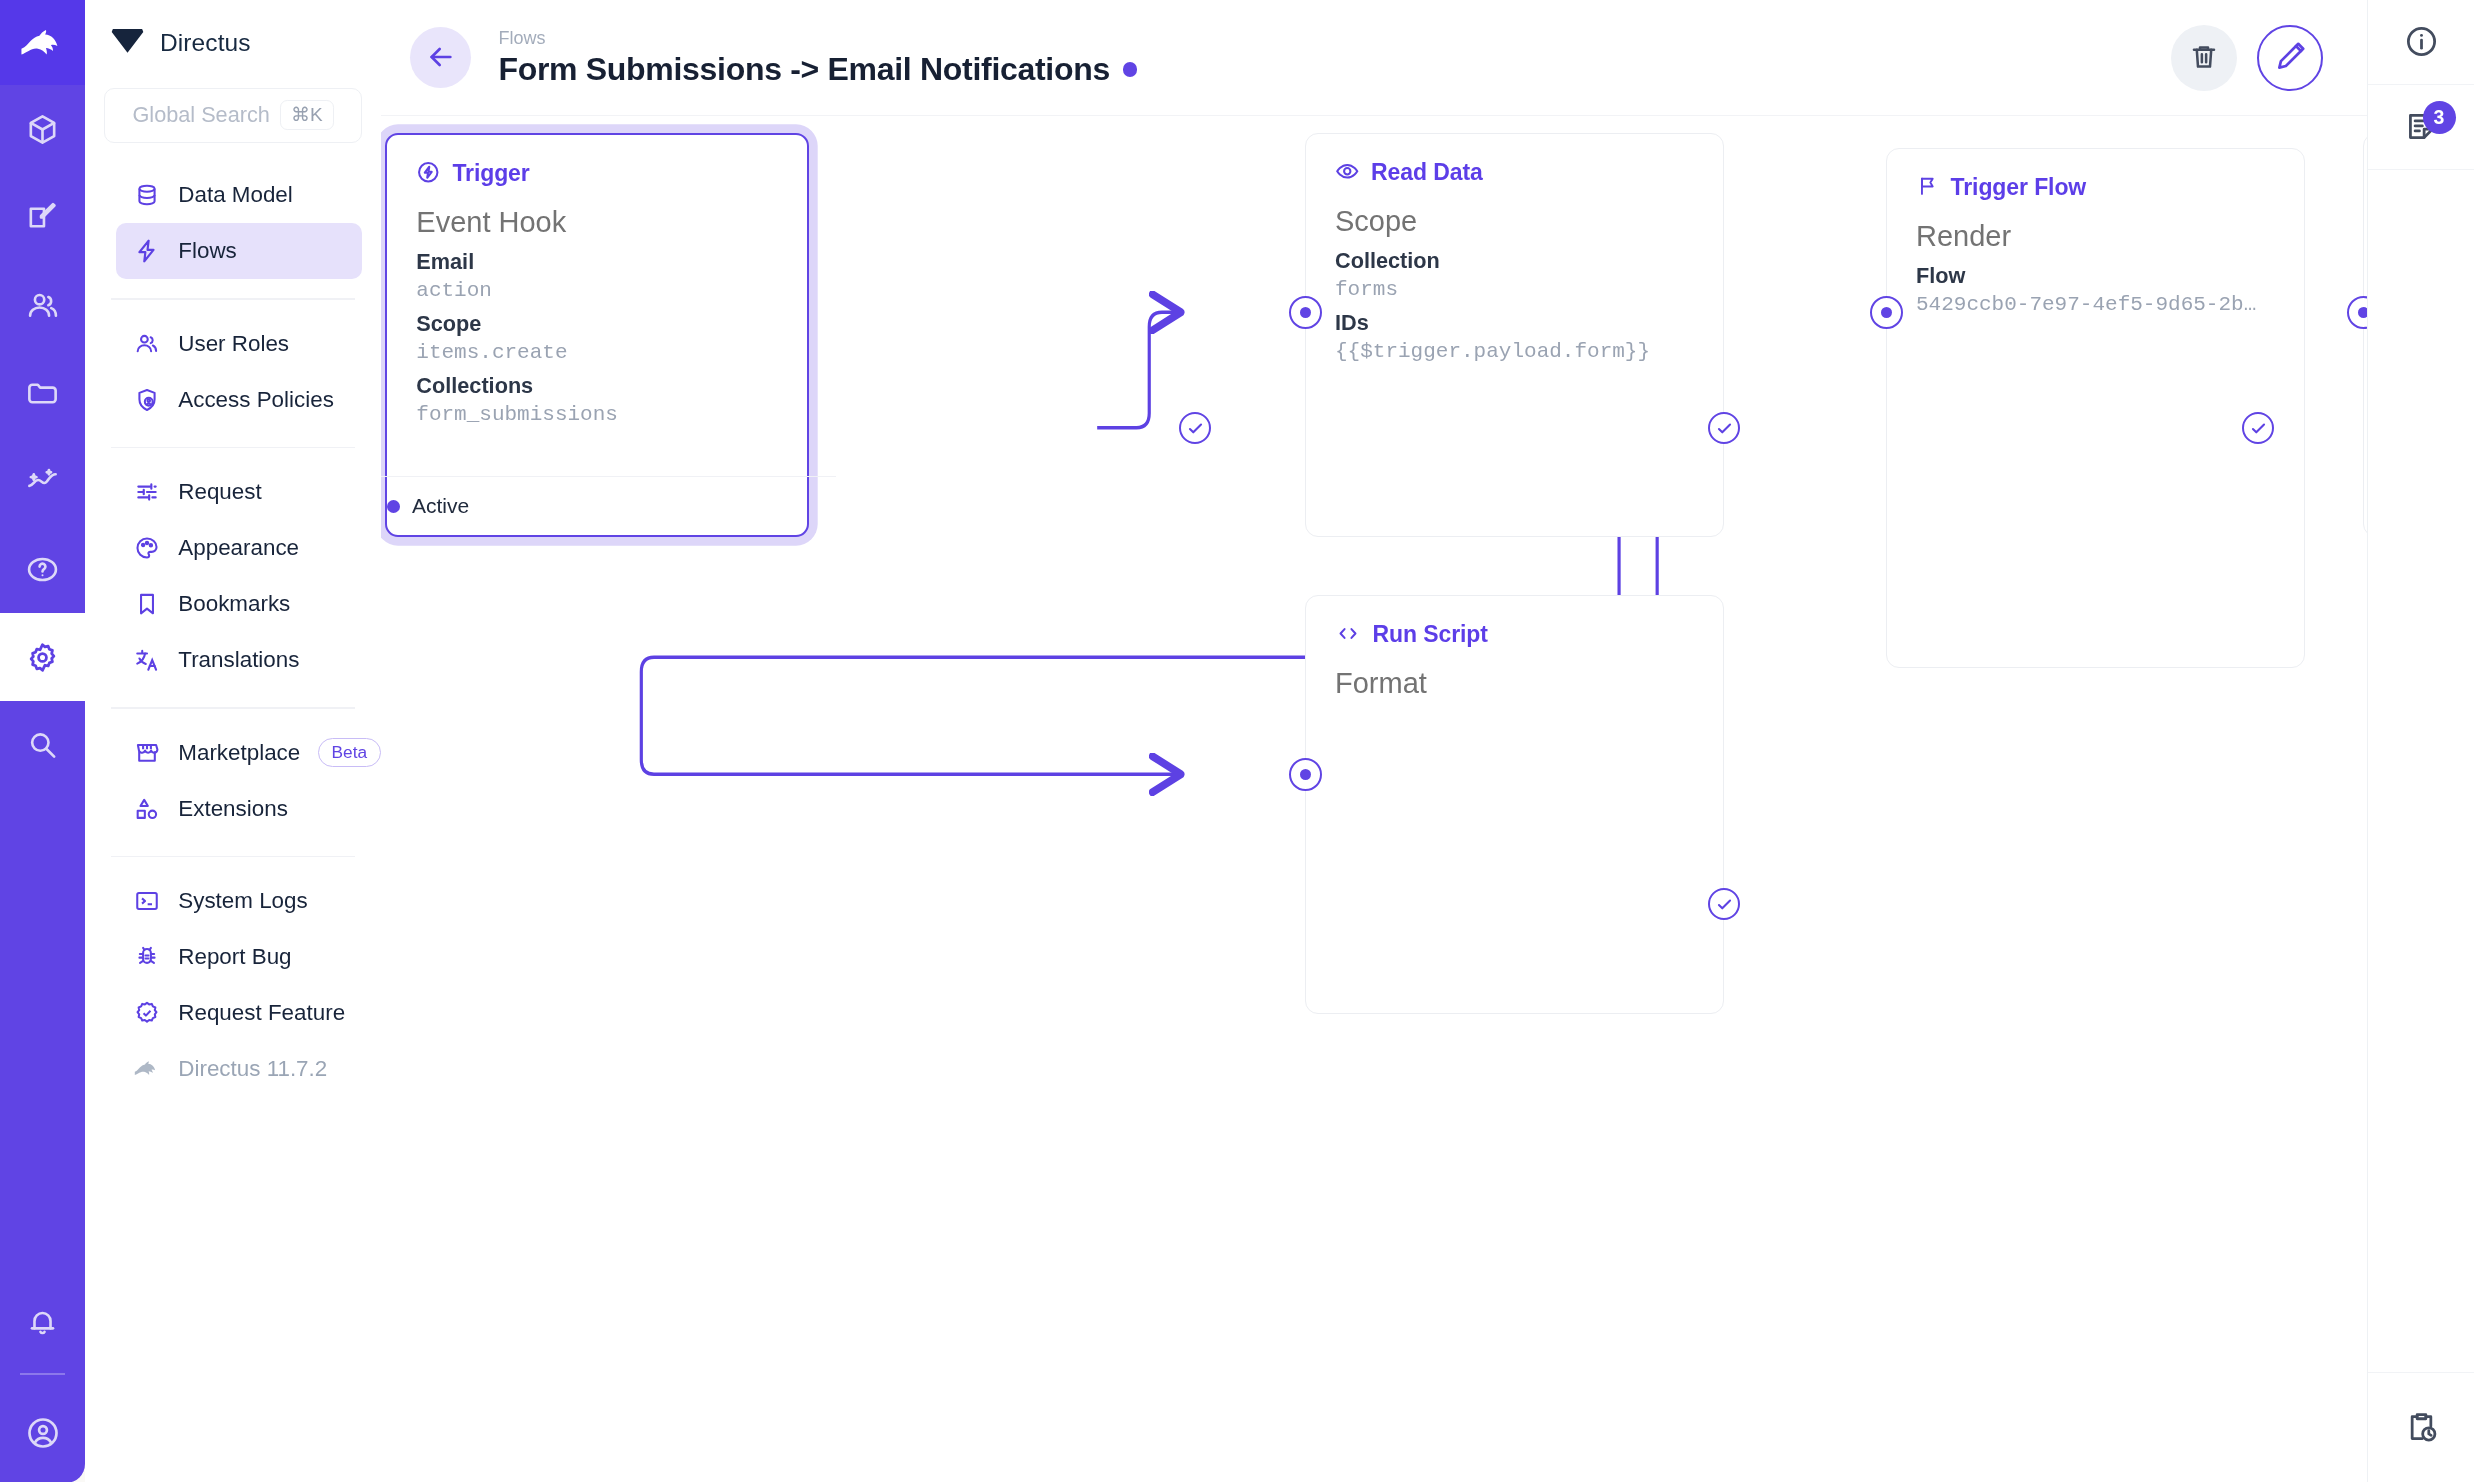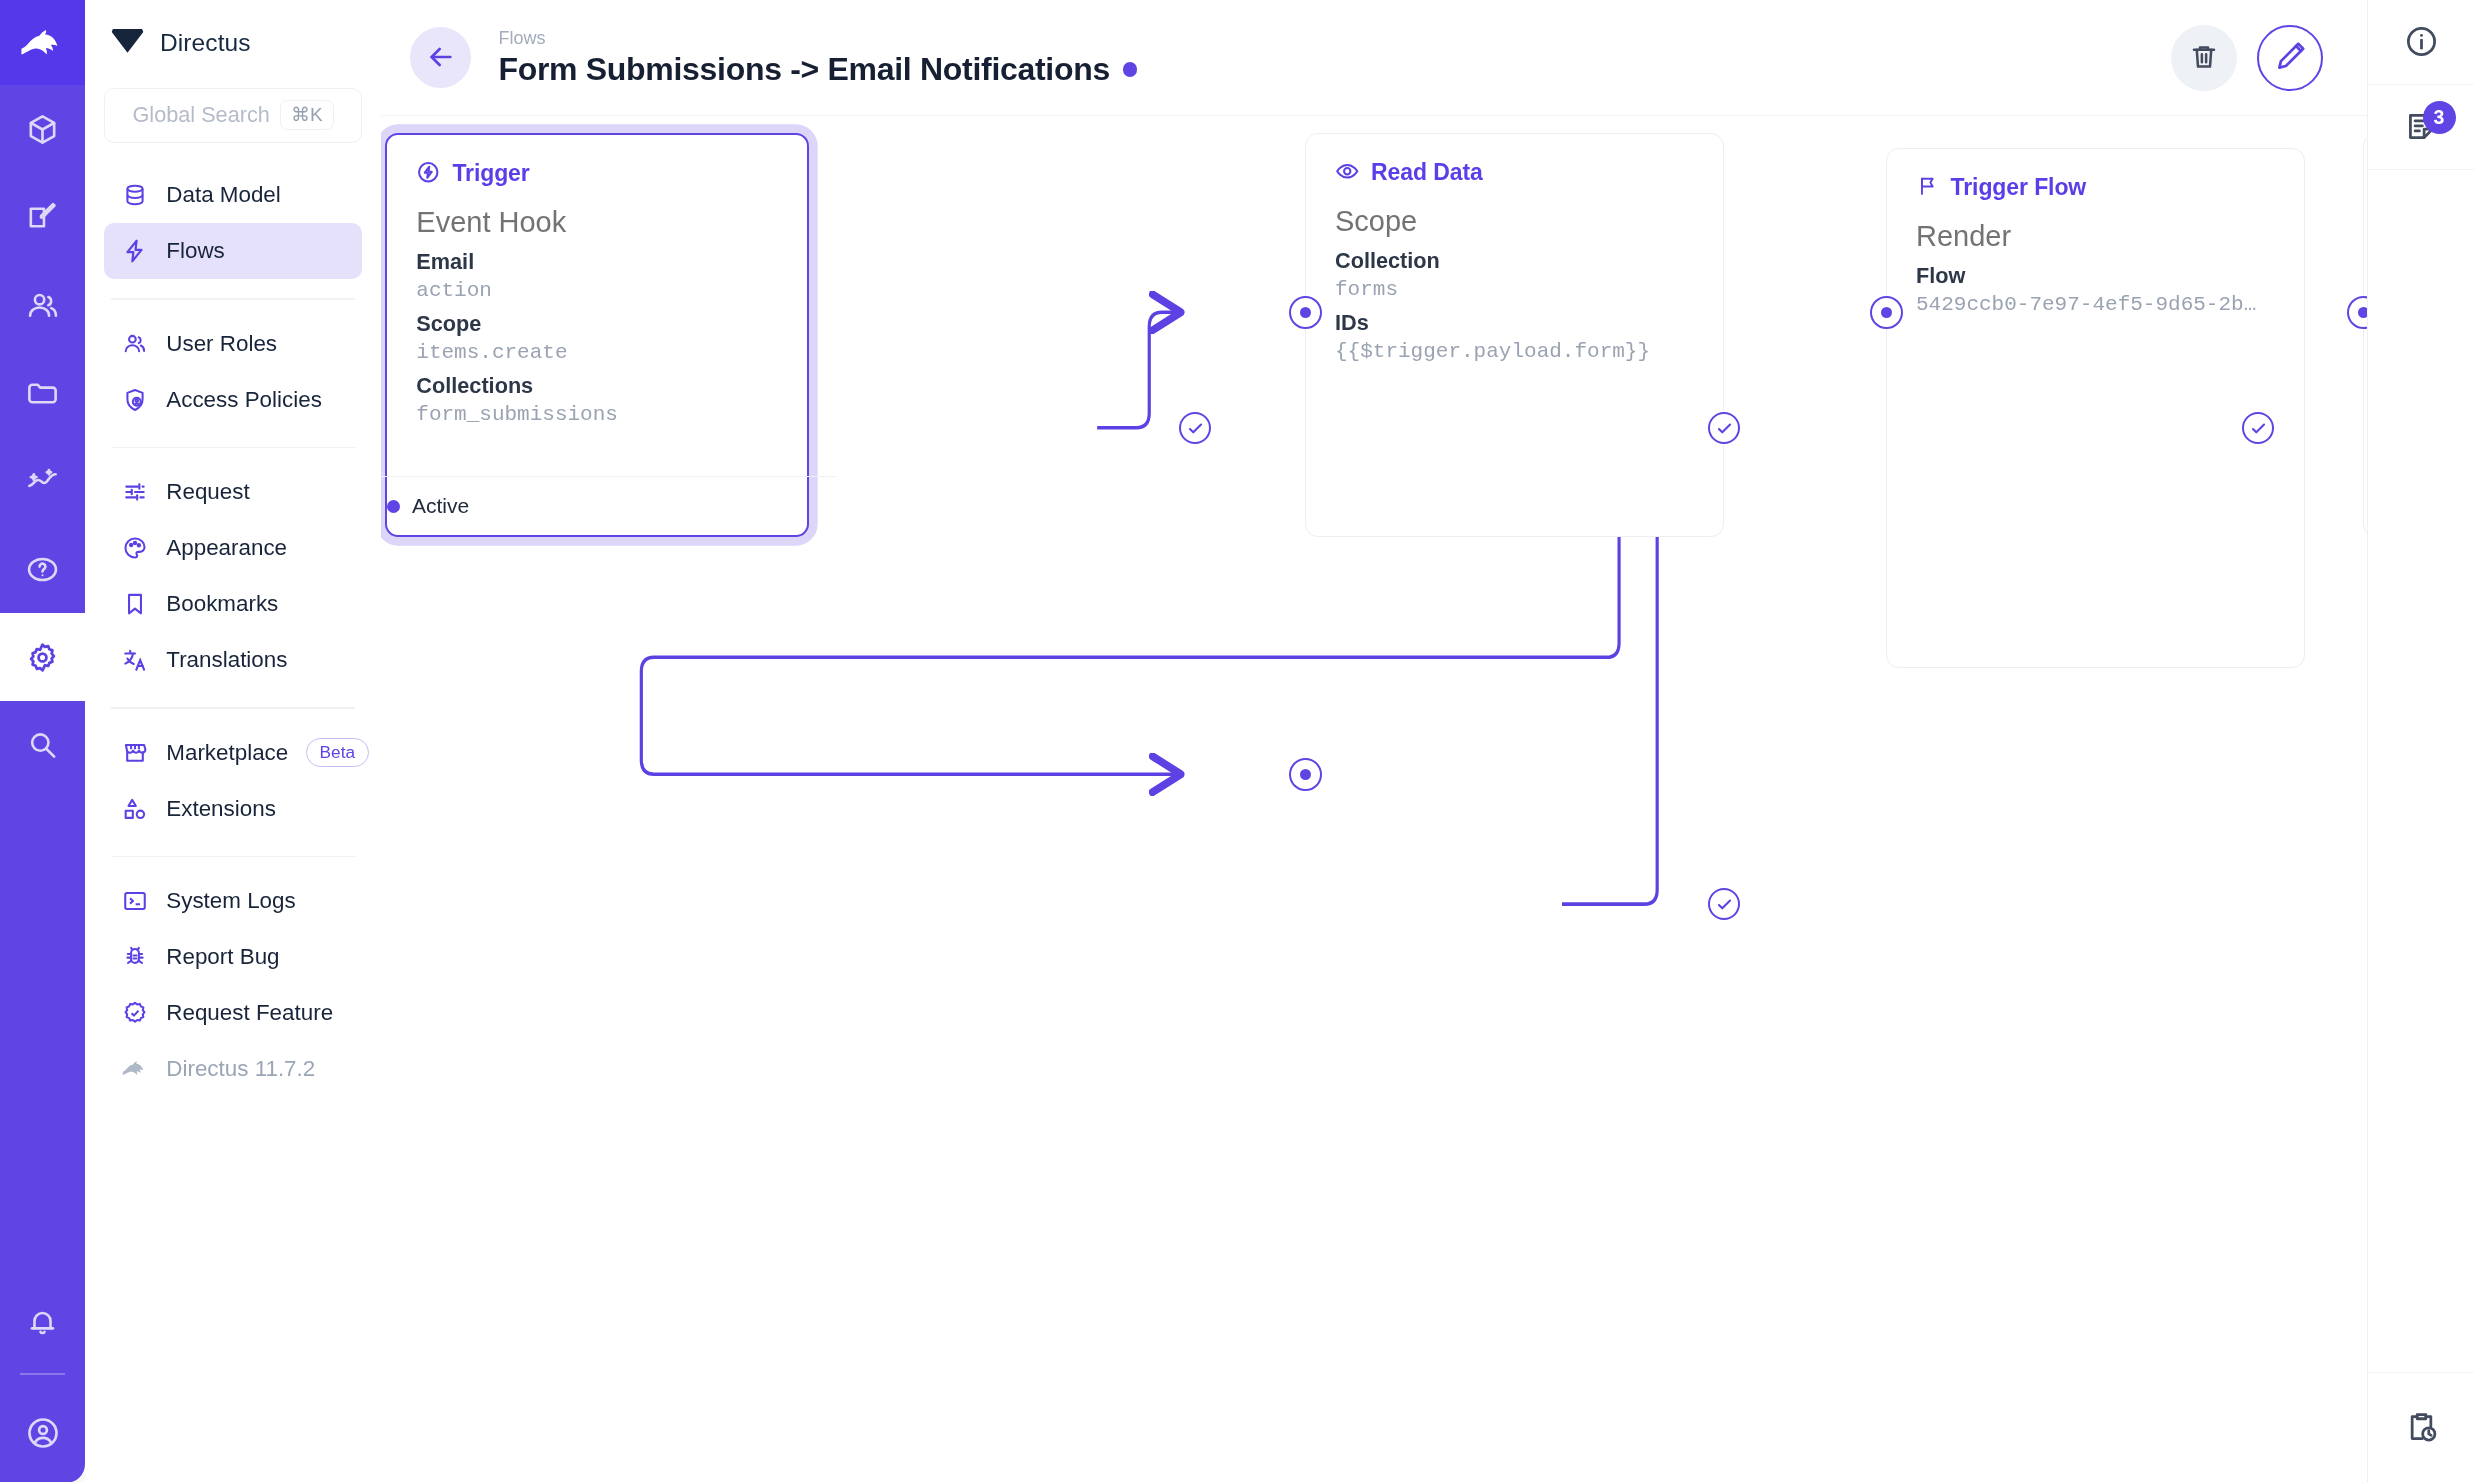--- a/index.html
+++ b/index.html
@@ -46,21 +46,21 @@
   .sb-search {
     height: 55px; border:1.4px solid #eef0f4; border-radius: 10px;
     display:flex; align-items:center; justify-content:center; gap:10px;
     cursor:text;
   }
   .sb-search-ph { color:#b5bcc9; font-size:21.7px; }
   .kbd {
     border:1.4px solid #eef0f4; border-radius:7.2px;
     padding: 3.6px 10px; font-size:19px; color:#97a0b0; line-height:1.1;
   }
-  .sb-group { padding: 0 19px; margin-top: 24.5px; }
+  .sb-group { padding: 0 19px; margin-top: 24.5px; margin-left: 12px; }
   .sb-item {
     height: 56px; display:flex; align-items:center; gap:17.3px;
     padding: 0 16px; border-radius: 10px; cursor:pointer;
   }
   .sb-item.active { background:#e6e1fb; }
   .sb-item .ico { width:29px; height:29px; flex:0 0 29px; display:flex; align-items:center; justify-content:center; }
   .sb-item .lbl { font-size: 22.4px; color:#18243a; white-space:nowrap; }
   .sb-item.muted .lbl { color:#9aa5b5; }
   .sb-hr { height:1.4px; background:#f0f1f5; margin: 19px 26px 16px 26px; }
   .badge-beta {
@@ -528,20 +528,32 @@
       </div>
       <div class="port" style="left:908px; top:180px;">
           <span class="dot"></span>
         </div>
       <div class="port check" style="left:1327px; top:296px;">
         <svg width="19" height="19" viewBox="0 0 24 24" fill="none" stroke="#5d41e3" stroke-width="2.6" stroke-linecap="round" stroke-linejoin="round">
             <path d="M5 12.6l4.2 4.2L19 7"></path>
           </svg>
       </div>
 
+      <div class="node" style="left:924px; top:479px; width:419px; height:419px;">
+        <div class="node-title">
+          <span>
+            <svg width="26" height="23" viewBox="0 0 26 24" fill="none" stroke="#5d41e3" stroke-width="2.1" stroke-linecap="round" stroke-linejoin="round">
+                <path d="M9.4 7.4L5.2 12l4.2 4.6"></path>
+                <path d="M16.6 7.4L20.8 12l-4.2 4.6"></path>
+              </svg>
+          </span>
+          <span class="tx">Run Script</span>
+        </div>
+        <div class="node-sub">Format</div>
+      </div>
       <div class="port" style="left:908px; top:642px;">
           <span class="dot"></span>
         </div>
       <div class="port check" style="left:1327px; top:772px;">
         <svg width="19" height="19" viewBox="0 0 24 24" fill="none" stroke="#5d41e3" stroke-width="2.6" stroke-linecap="round" stroke-linejoin="round">
             <path d="M5 12.6l4.2 4.2L19 7"></path>
           </svg>
       </div>
 
       <div class="node" style="left:1505px; top:32px; width:419px; height:520px;">

